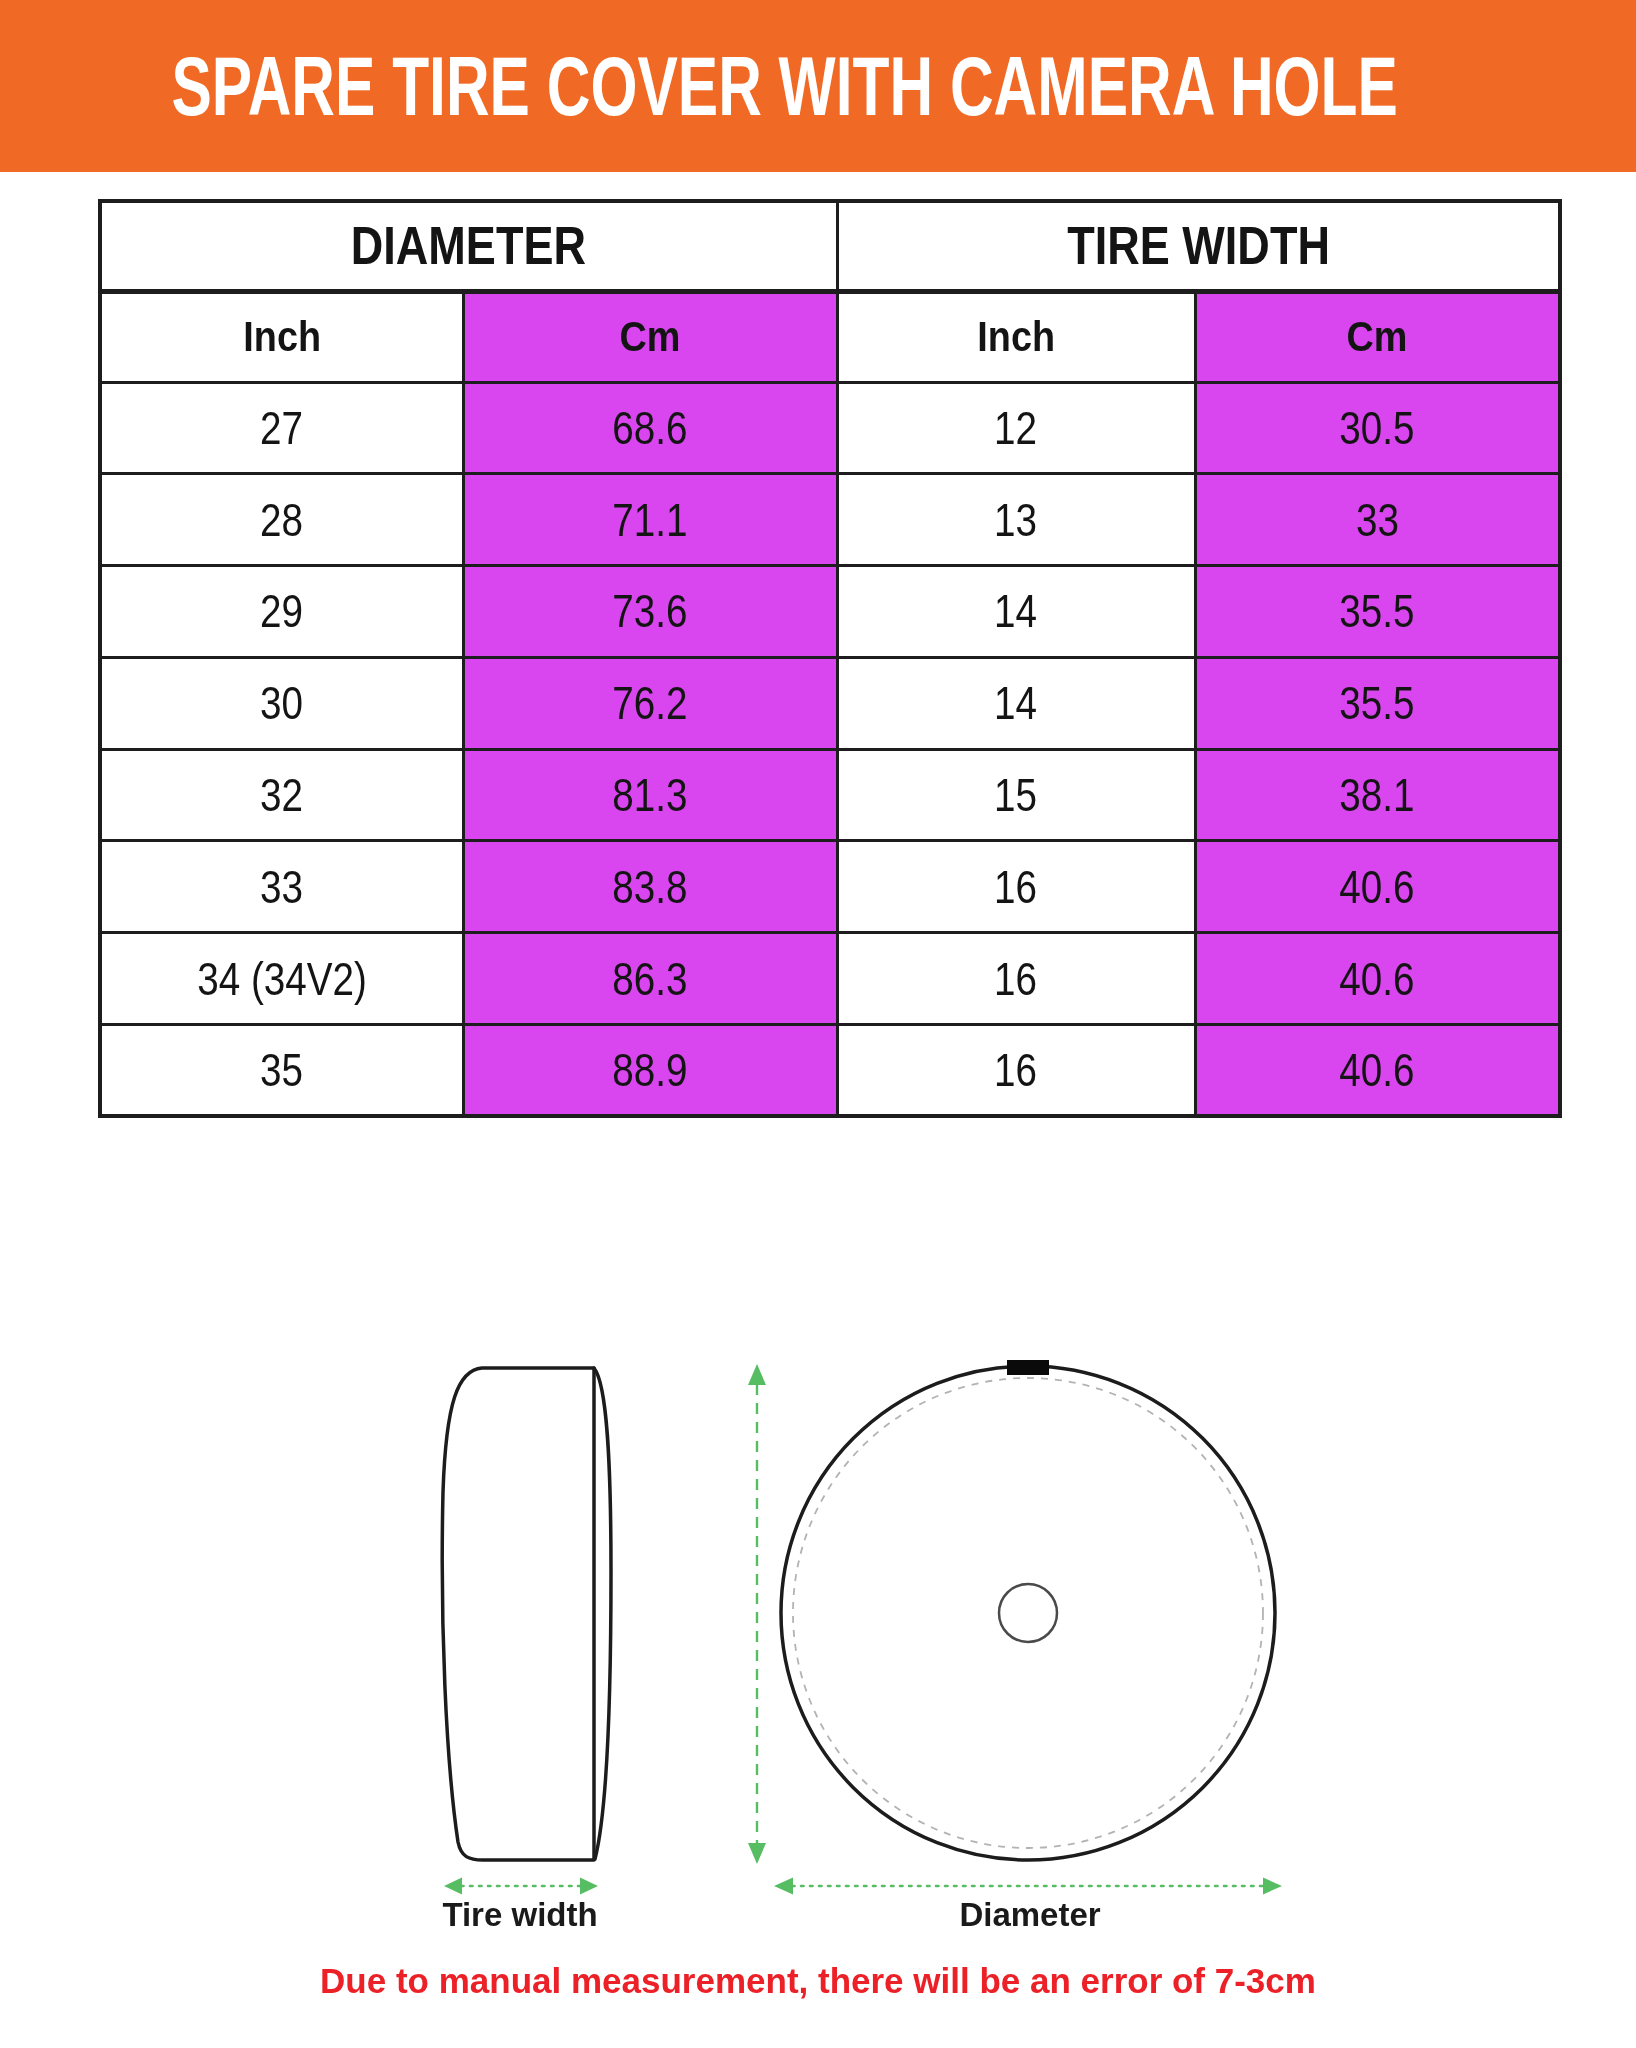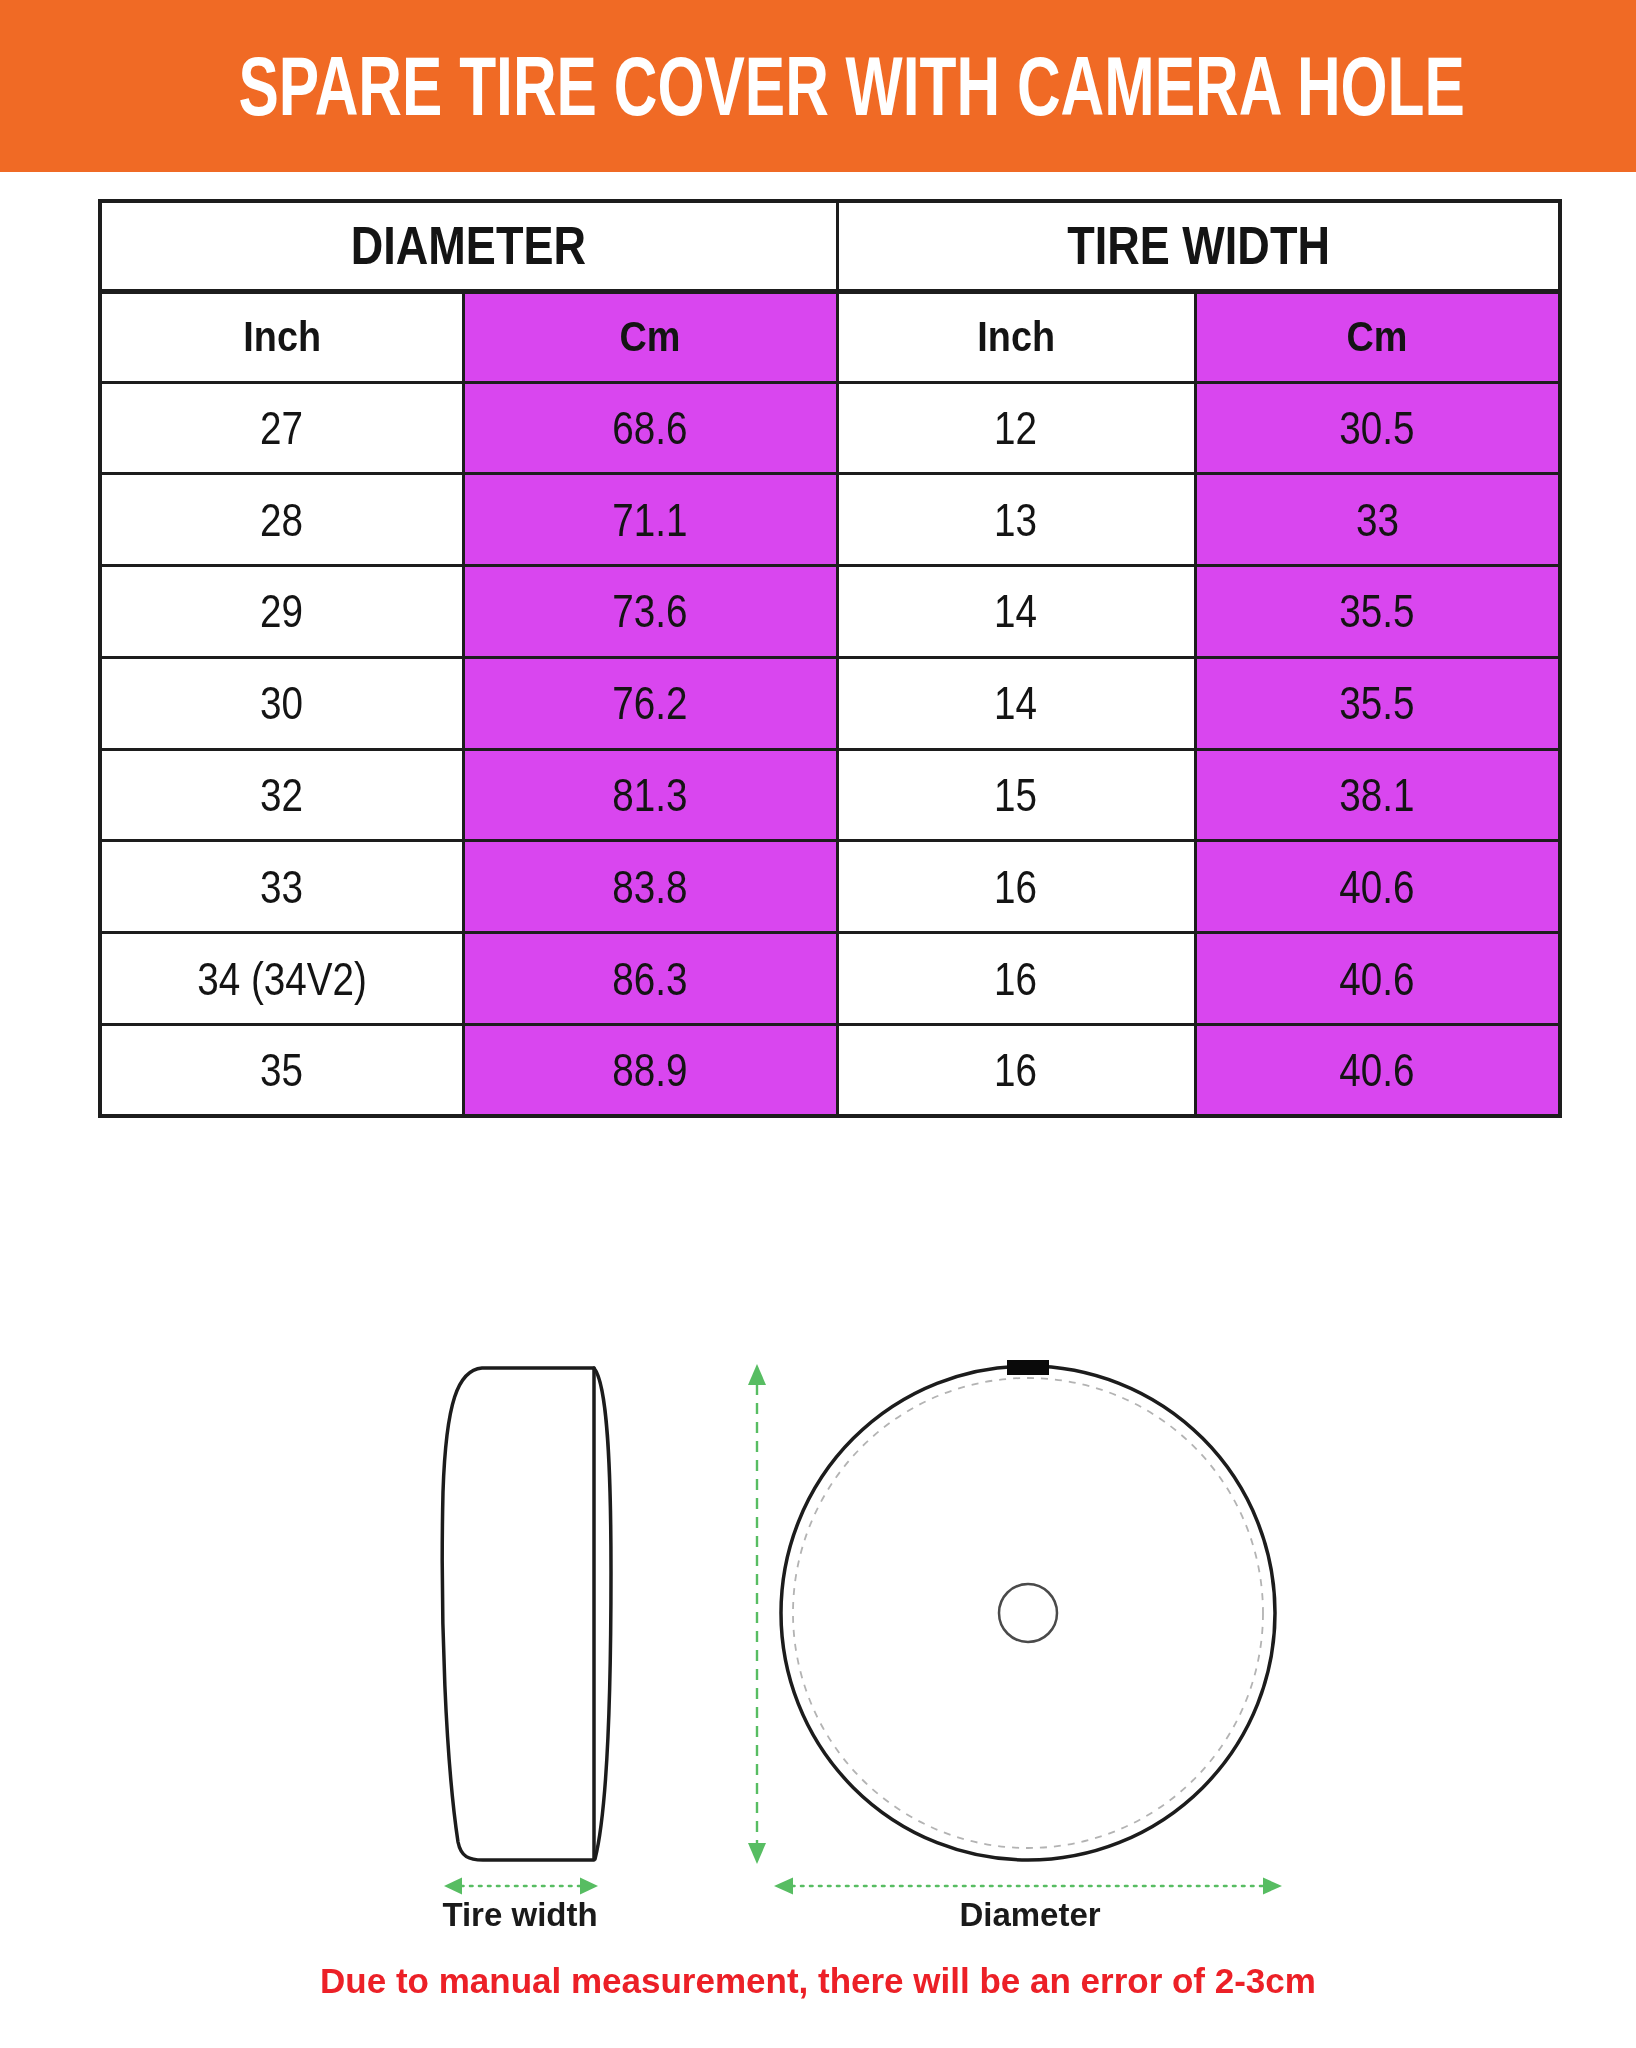--- a/index.html
+++ b/index.html
@@ -2,21 +2,21 @@
 <html><head>
 <meta charset="utf-8">
 <style>
   * { margin: 0; padding: 0; box-sizing: border-box; }
   html, body { width: 1636px; height: 2048px; background: #ffffff; overflow: hidden; }
   body { font-family: "Liberation Sans", "DejaVu Sans", sans-serif; color: #141414; position: relative; }
 
   
   .banner {
     position: absolute; left: 0; top: 0; width: 1636px; height: 172px;
-    background: #F06A25; display: flex; align-items: center; justify-content: flex-start;
+    background: #F06A25; display: flex; align-items: center; justify-content: flex-end;
   }
   .banner-title {
     display: inline-block; white-space: nowrap;
     font-size: 84px; font-weight: 800; color: #ffffff;
     letter-spacing: 0px; transform: scaleX(0.72); transform-origin: center;
   }
 
   
   .size-table {
     position: absolute; left: 98px; top: 199px; width: 1460px;
@@ -160,13 +160,13 @@
   <g fill="#57BD62" stroke="#57BD62">
     <line x1="792" y1="1886" x2="1264" y2="1886" stroke-width="2.6" stroke-dasharray="2.5 6.5" stroke-linecap="round" fill="none"></line>
     <polygon points="774,1886 793,1877.5 793,1894.5" stroke="none"></polygon>
     <polygon points="1282,1886 1263,1877.5 1263,1894.5" stroke="none"></polygon>
   </g>
 </svg>
 
 <div class="measure-label label-tire-width">Tire width</div>
 <div class="measure-label label-diameter">Diameter</div>
 
-<div class="footnote">Due to manual measurement, there will be an error of 2-3cm</div>
+<div class="footnote">Due to manual measurement, there will be an error of 7-3cm</div>
 
 </body></html>

